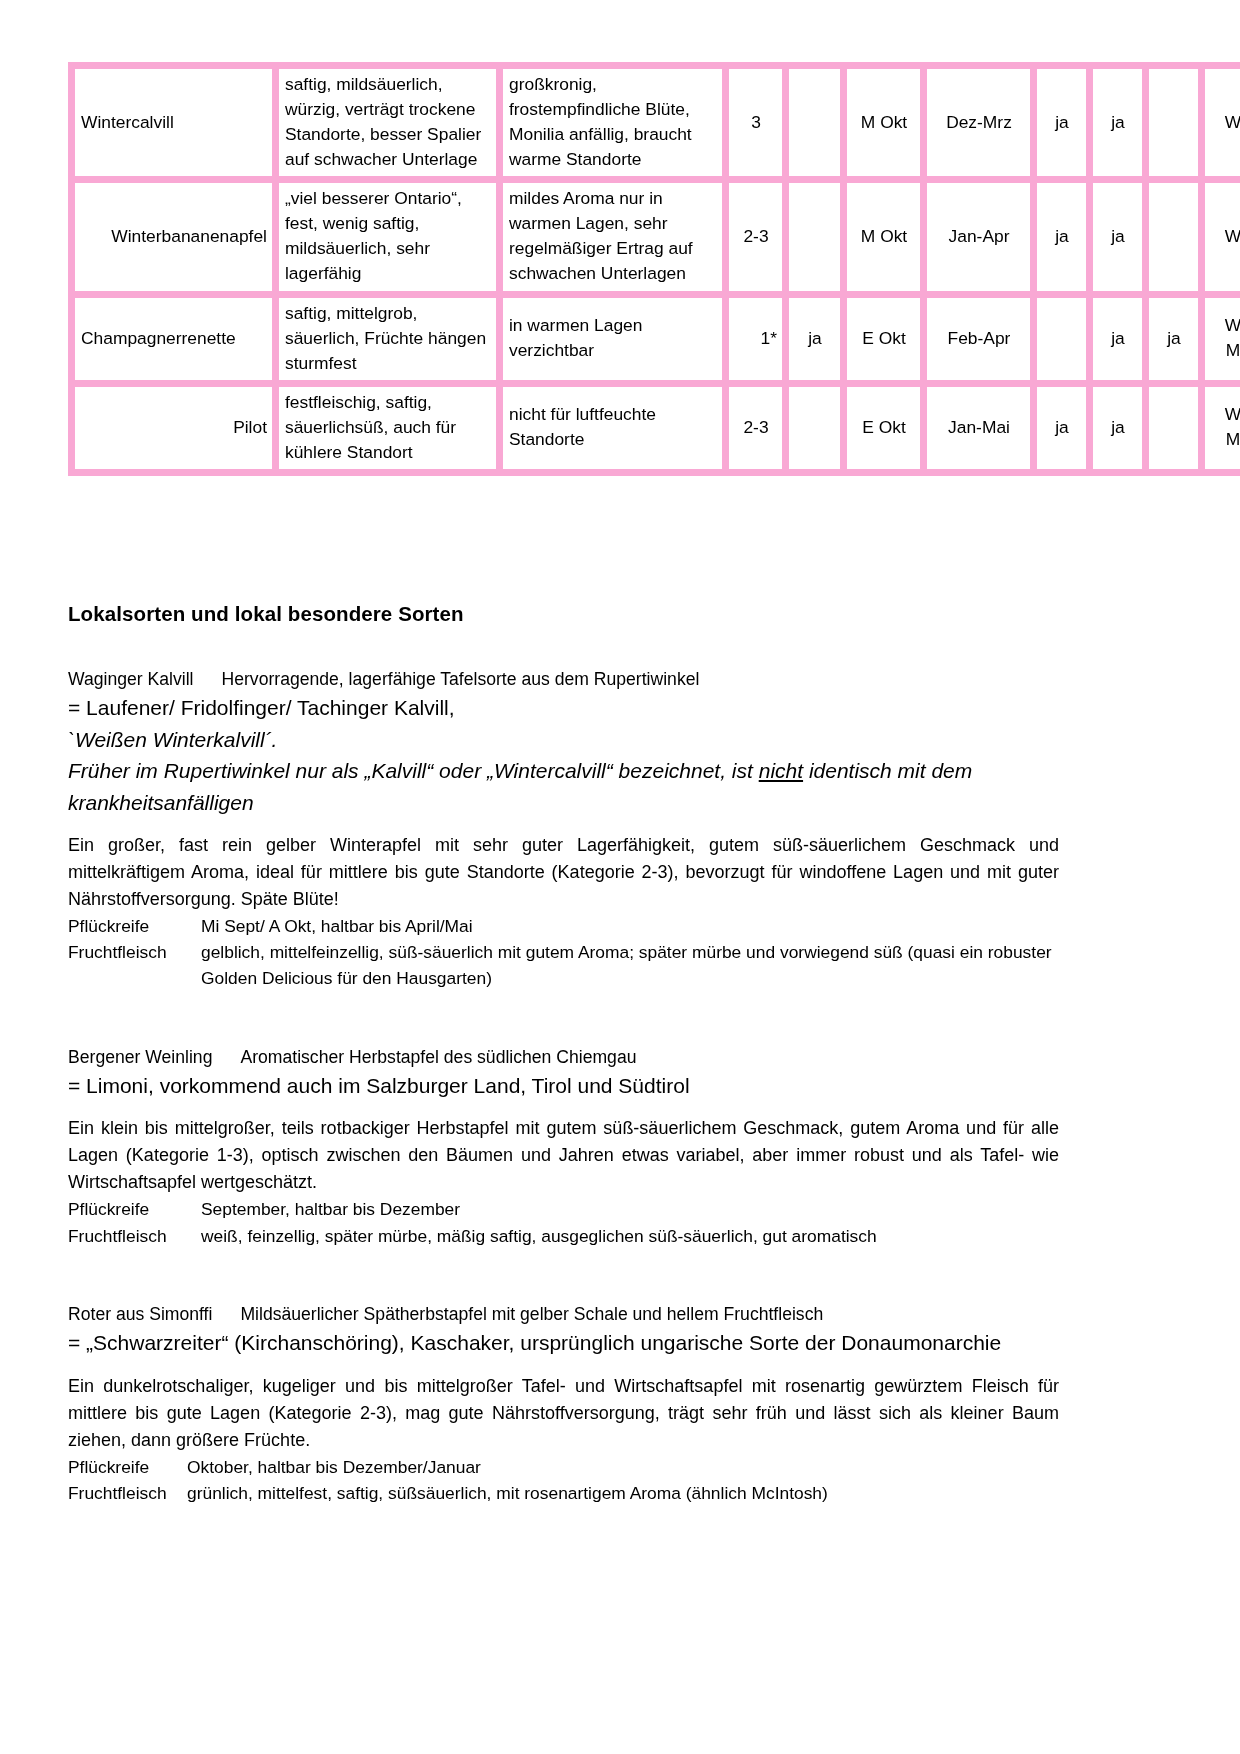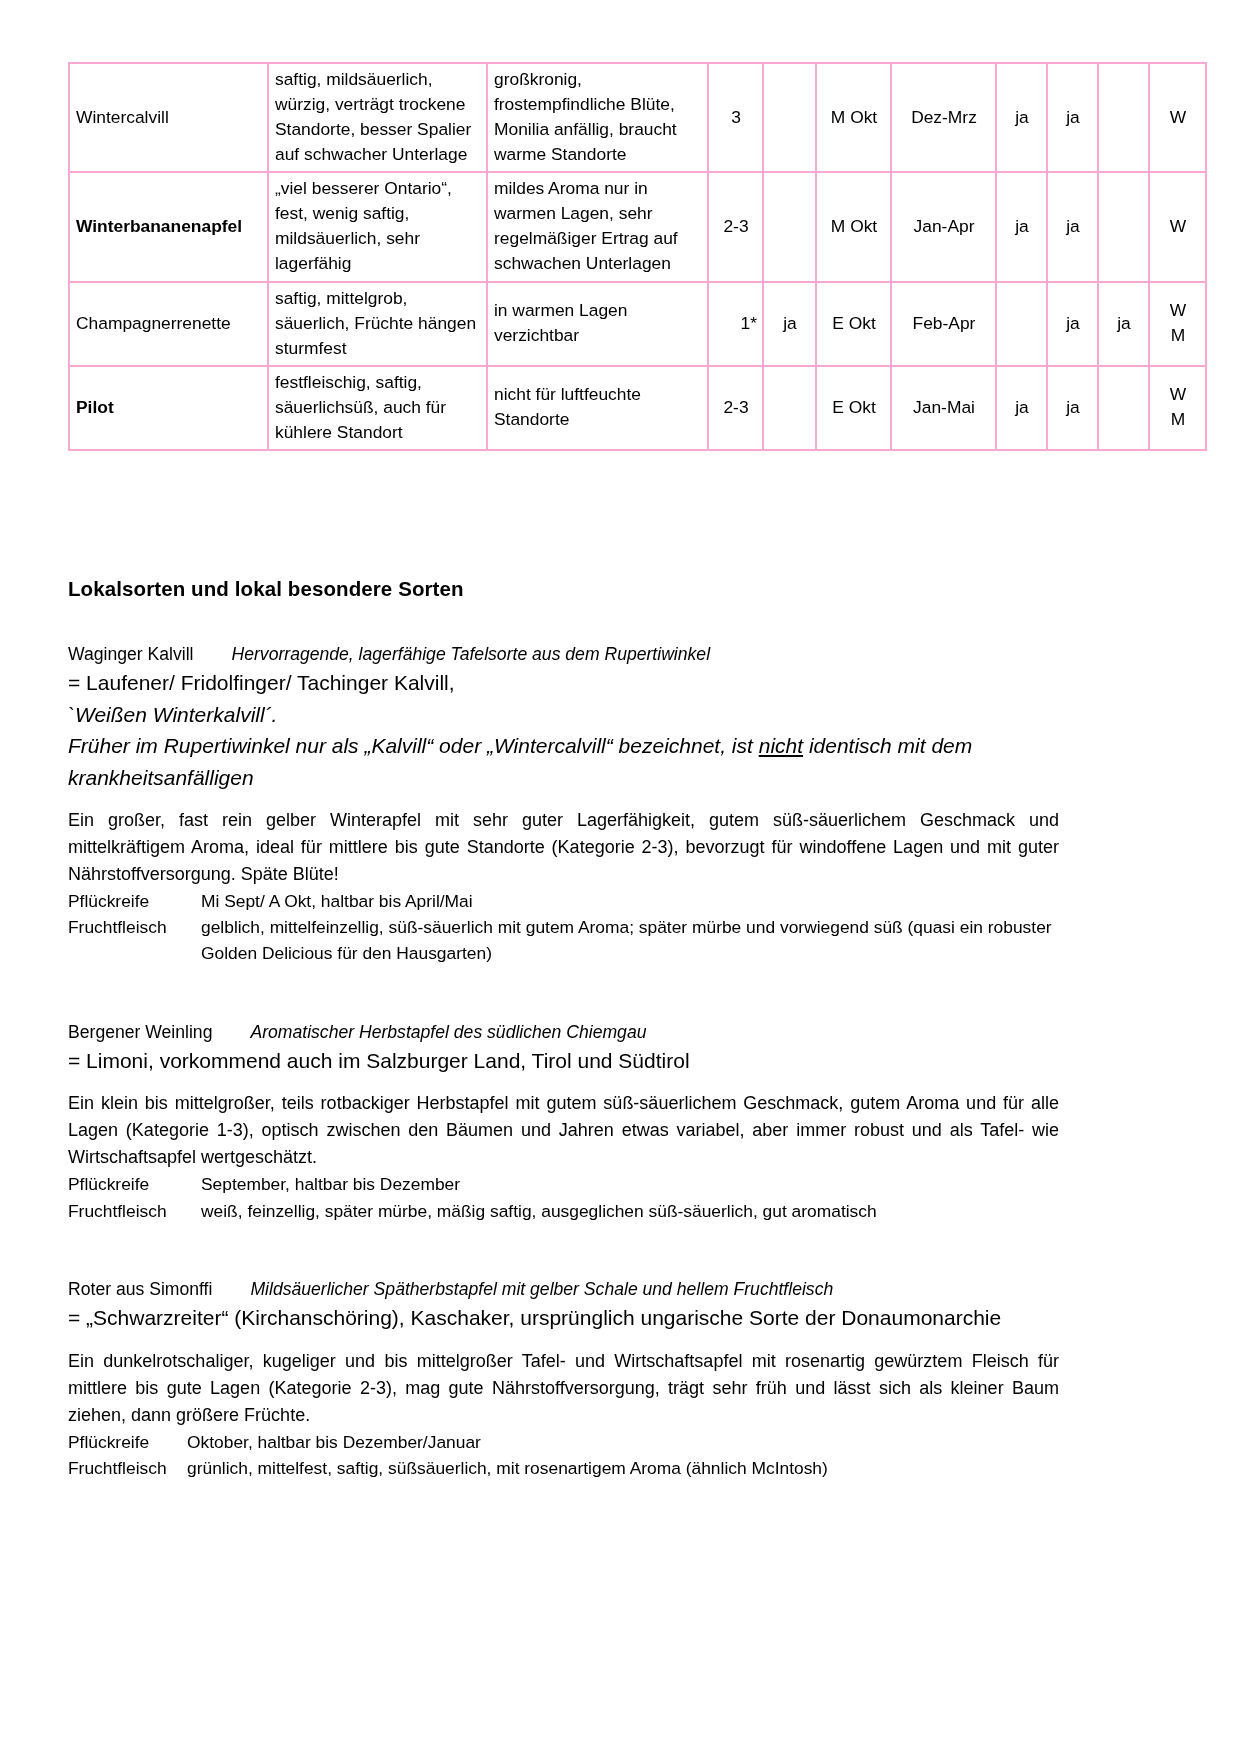--- a/index.html
+++ b/index.html
@@ -23,39 +23,39 @@
   }
 
   
   table.variety-table {
     border-collapse: collapse;
     table-layout: fixed;
     width: 1007px;
     margin: 0;
   }
   table.variety-table td {
-    border: 2px solid #f9a8d4;
+    border: 7px solid #f9a8d4;
     padding: 3px 5px 4px 6px;
     font-size: 17.4px;
     line-height: 1.44;
     vertical-align: middle;
     word-wrap: break-word;
   }
   td.c-name      { width: 186px; text-align: left; }
   td.c-taste     { width: 206px; text-align: left; vertical-align: top; }
   td.c-grow      { width: 208px; text-align: left; vertical-align: top; }
   td.c-kat       { width: 42px;  text-align: center; }
   td.c-befr      { width: 40px;  text-align: center; }
   td.c-pfl       { width: 62px;  text-align: center; }
   td.c-genuss    { width: 92px;  text-align: center; }
   td.c-tafel     { width: 38px;  text-align: center; }
   td.c-wirt      { width: 38px;  text-align: center; }
   td.c-most      { width: 38px;  text-align: center; }
   td.c-eig       { width: 44px;  text-align: center; line-height: 1.18; }
-  td.bold        { font-weight: bold; }
+  td.bold        { font-weight: normal; text-align: right; }
   .wm span { display: block; }
 
   
   .section-title {
     font-size: 20.5px;
     font-weight: bold;
     margin: 0;
     padding: 0;
     letter-spacing: 0.1px;
   }
@@ -66,22 +66,21 @@
   .variety-head {
     font-size: 17.6px;
     line-height: 1.5;
     margin: 0;
     white-space: nowrap;
   }
   .variety-head .vname {
     font-weight: normal;
   }
   .variety-head .vsub {
-    font-style: italic;
-    margin-left: 38px;
+    margin-left: 28px;
   }
   .line {
     font-size: 21px;
     line-height: 1.5;
     margin: 0;
   }
   .line.italic { font-style: italic; }
   .line u { text-decoration: underline; }
 
   p.para {

